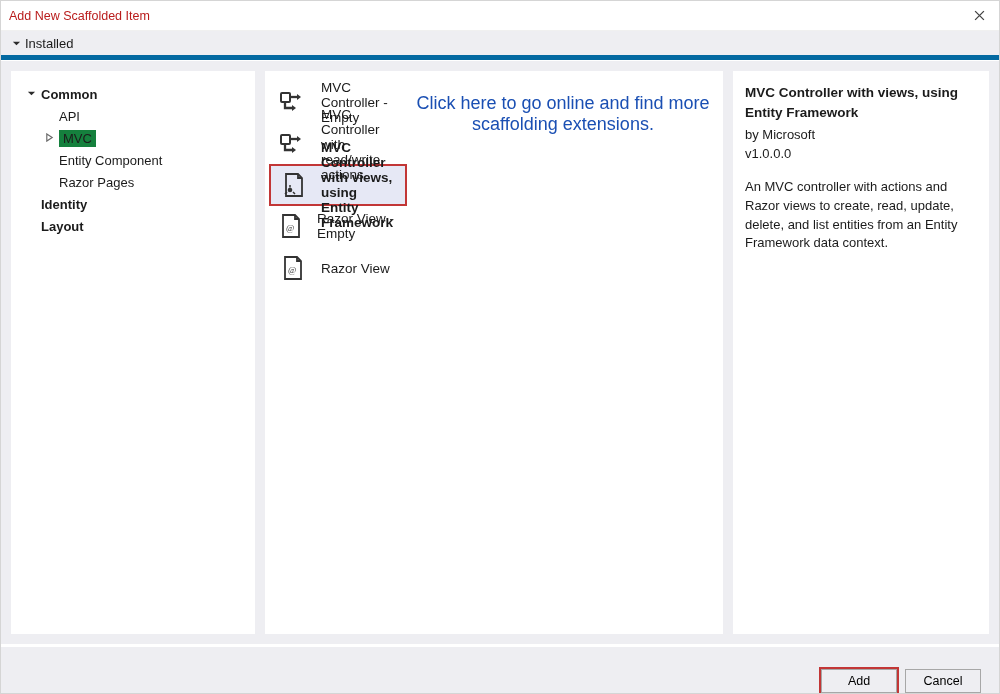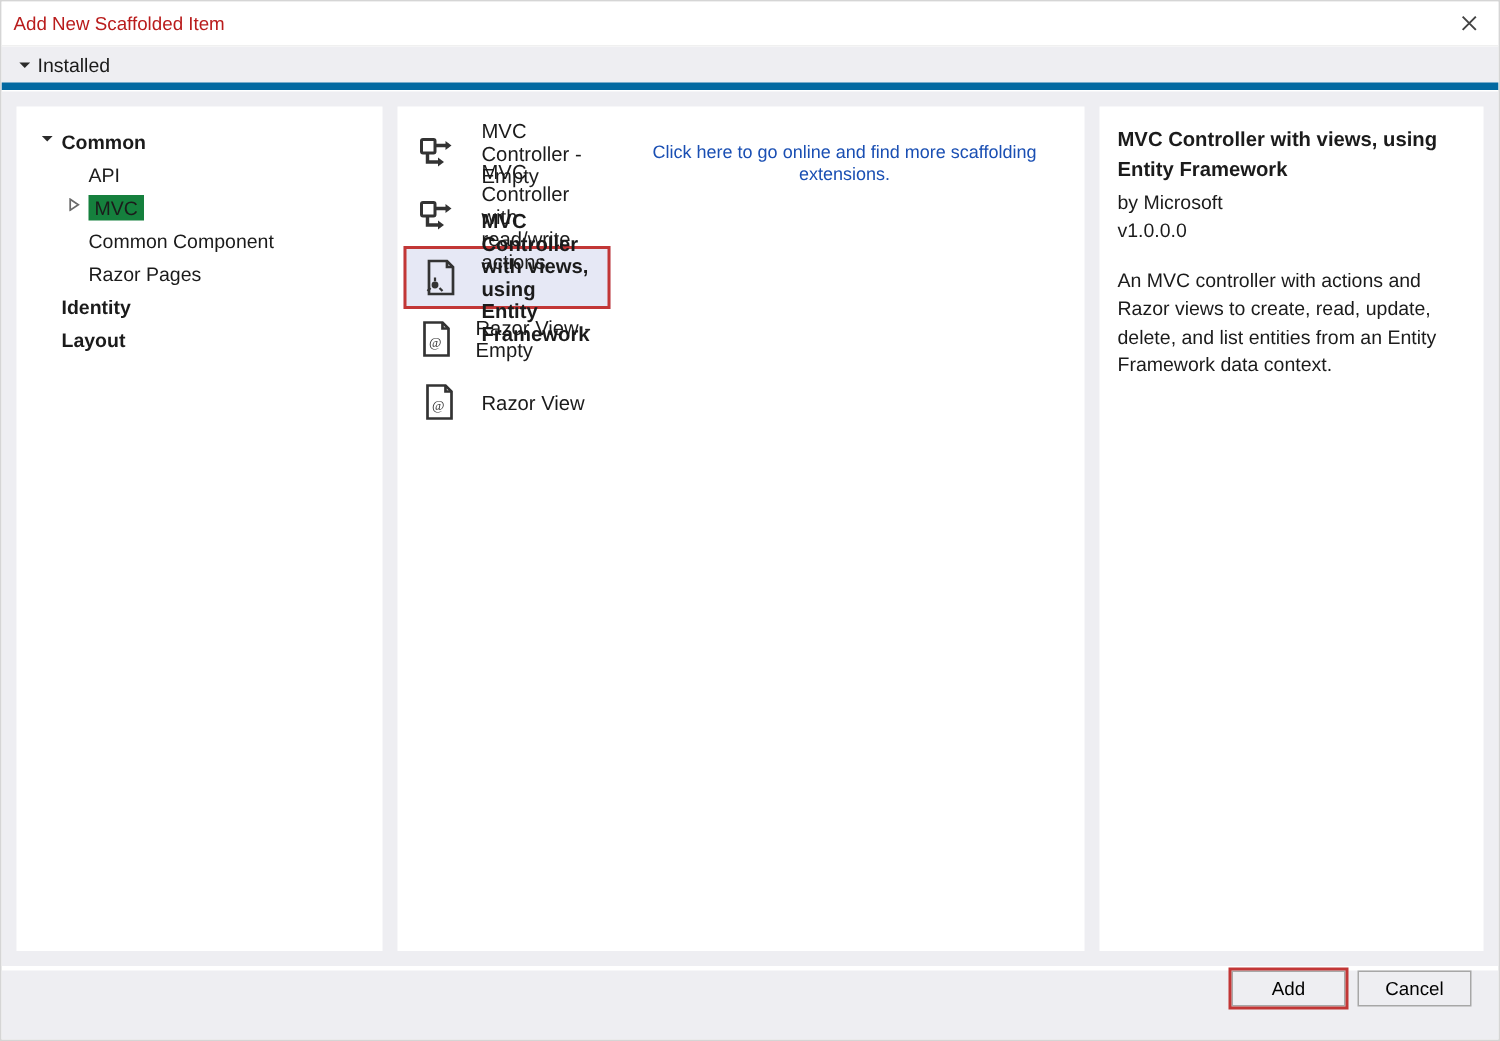--- a/index.html
+++ b/index.html
@@ -93,40 +93,40 @@
     width:28px; height:28px;
     display:flex; align-items:center; justify-content:center;
     color:#353535;
   }
   .scaffold-item .name { font-size:13.5px; }
   .scaffold-item.selected .name { font-weight:600; }
   .center-footer {
     text-align:center;
     padding:12px 0 4px;
   }
-  .center-footer a { color:#1a4fb3; text-decoration:none; font-size:12px; cursor:pointer; }
+  .center-footer a { color:#1a4fb3; text-decoration:none; font-size:18px; cursor:pointer; }
   
   .details {
     width:256px;
     padding:12px 12px;
     line-height:1.45;
   }
   .details .dtitle { font-weight:600; font-size:13.5px; }
   .details .by { margin-top:4px; }
   .details .ver { }
   .details .desc { margin-top:14px; }
   .details .id { margin-top:14px; word-break:break-word; }
   
   .buttons {
     position:absolute;
     bottom:0; left:0; right:0;
     height:46px;
     background:#eeeef2;
     display:flex;
-    align-items:flex-start;
+    align-items:flex-end;
     justify-content:flex-end;
     padding:0 18px;
     gap:8px;
   }
   .btn {
     min-width:76px; height:24px;
     background:#eeeef2;
     border:1px solid #a7a7a7;
     font-family:inherit; font-size:12.5px;
     padding:0 10px;
@@ -177,21 +177,21 @@
     <div class="tree-row depth2 selected">
       <span class="glyph tri">
         <svg width="9" height="9" viewBox="0 0 10 10">
             <path d="M2 1 L8 5 L2 9 Z" fill="none" stroke="#6a6a6a" stroke-width="1.3"></path>
           </svg>
       </span>
       <span class="txt">MVC</span>
     </div>
     <div class="tree-row depth2">
       <span class="glyph"></span>
-      <span class="txt">Common Component</span>
+      <span class="txt">Entity Component</span>
     </div>
     <div class="tree-row depth2">
       <span class="glyph"></span>
       <span class="txt">Razor Pages</span>
     </div>
     <div class="tree-row depth1">
       <span class="glyph"></span>
       <span class="txt">Identity</span>
     </div>
     <div class="tree-row depth1">

